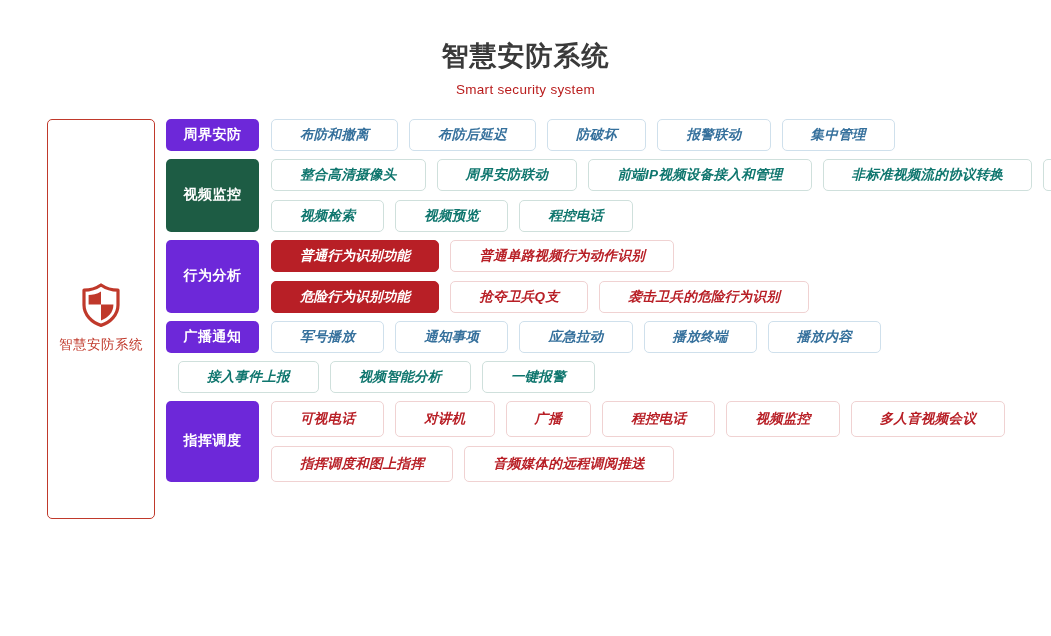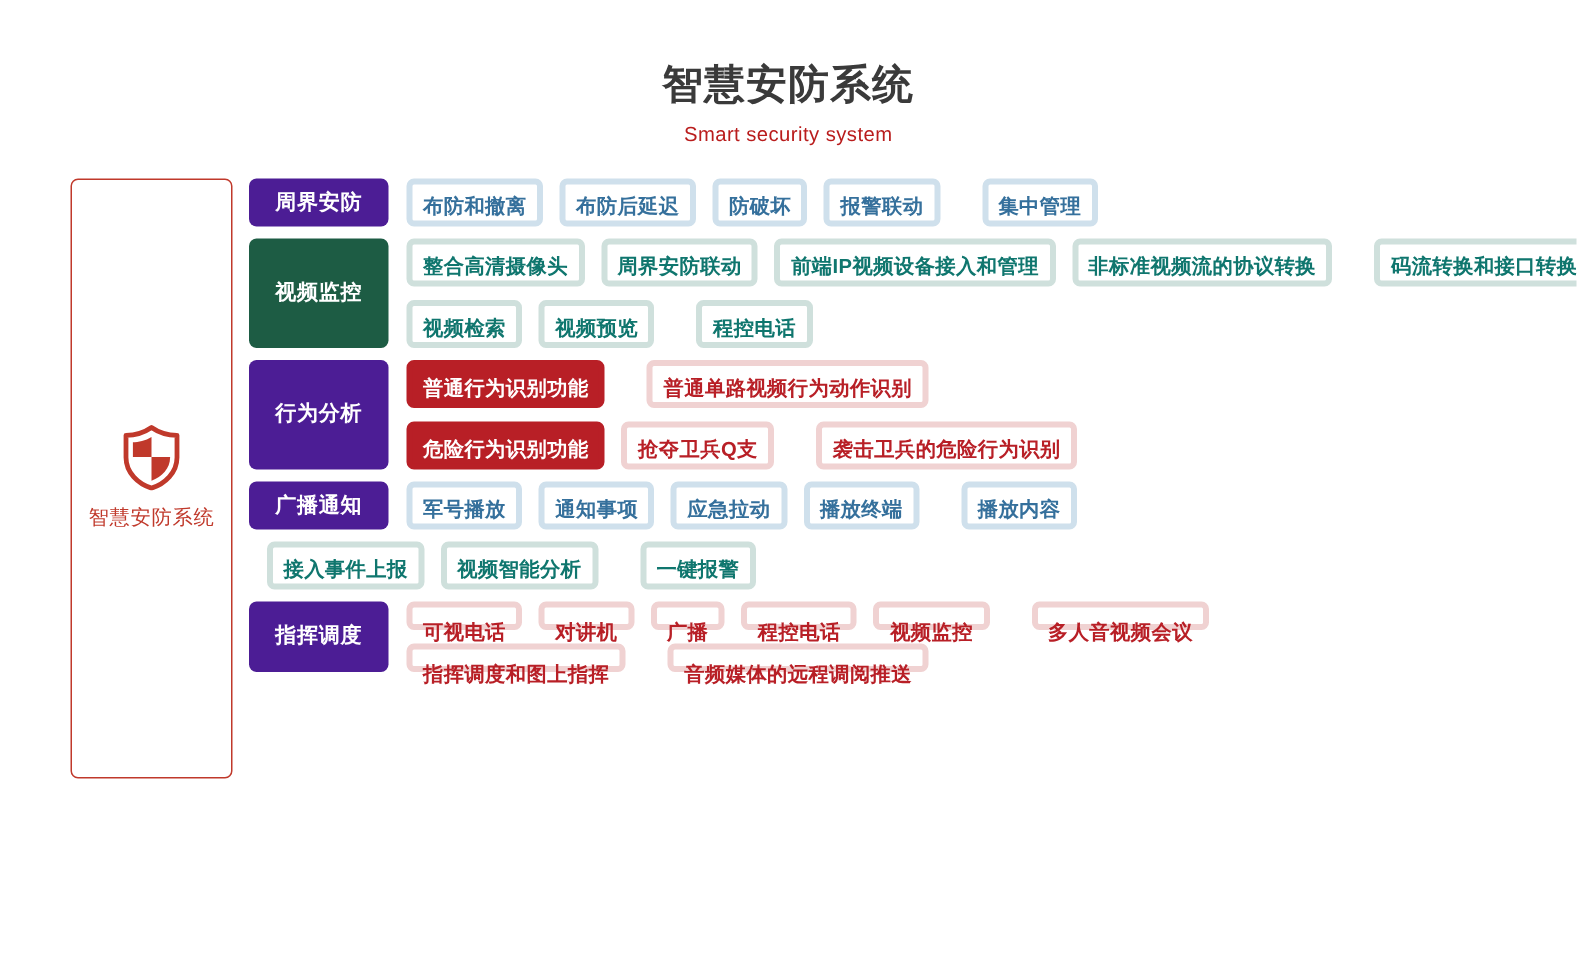--- a/index.html
+++ b/index.html
@@ -94,65 +94,66 @@
     border-radius: 5px;
     color: #ffffff;
     font-size: 14px;
     font-weight: bold;
     display: flex;
     align-items: center;
     justify-content: center;
     letter-spacing: 0.5px;
     box-sizing: border-box;
   }
-  .cat.blue  { background: #4c1d95; }
+  .cat.blue  { background: #6d28d9; }
   .cat.green { background: #1d5c44; }
-  .cat.red   { background: #4c1d95; }
+  .cat.red   { background: #6d28d9; }
 
   .items {
     margin-left: 12px;
     display: flex;
     flex-direction: column;
     justify-content: center;
     flex: 1;
   }
   .item-line {
     display: flex;
     align-items: center;
   }
   .item-line + .item-line { margin-top: 9px; }
 
   .chip {
-    border: 4px solid #14532d;
+    border: 1px solid #14532d;
     border-radius: 5px;
     background: #ffffff;
     font-size: 13.5px;
     font-weight: bold;
-    padding: 0 7px;
+    padding: 0 28px;
     height: 32px;
     line-height: 30px;
     box-sizing: border-box;
     margin-right: 11px;
     white-space: nowrap;
     letter-spacing: 0.3px;
-  }
-  .chip:last-child { margin-right: 0; margin-left: 17px; }
+    font-style: italic;
+  }
+  .chip:last-child { margin-right: 0; }
 
   .chip.blue  { color: #35709c; border-color: #cfe0ec; }
   .chip.green { color: #0f766e; border-color: #cfe0dc; }
   .chip.red   { color: #b81f26; border-color: #f0d2d2; }
 
   .chip.filled-red {
     background: #b81f26;
     border-color: #b81f26;
     color: #ffffff;
   }
 
   
-  .row.tall .chip { height: 19px; line-height: 34px; }
+  .row.tall .chip { height: 36px; line-height: 34px; }
 </style>
 </head>
 <body>
 
 <div class="header">
   <div class="header-title">智慧安防系统</div>
   <div class="header-subtitle">Smart security system</div>
 </div>
 
 <div class="content">

